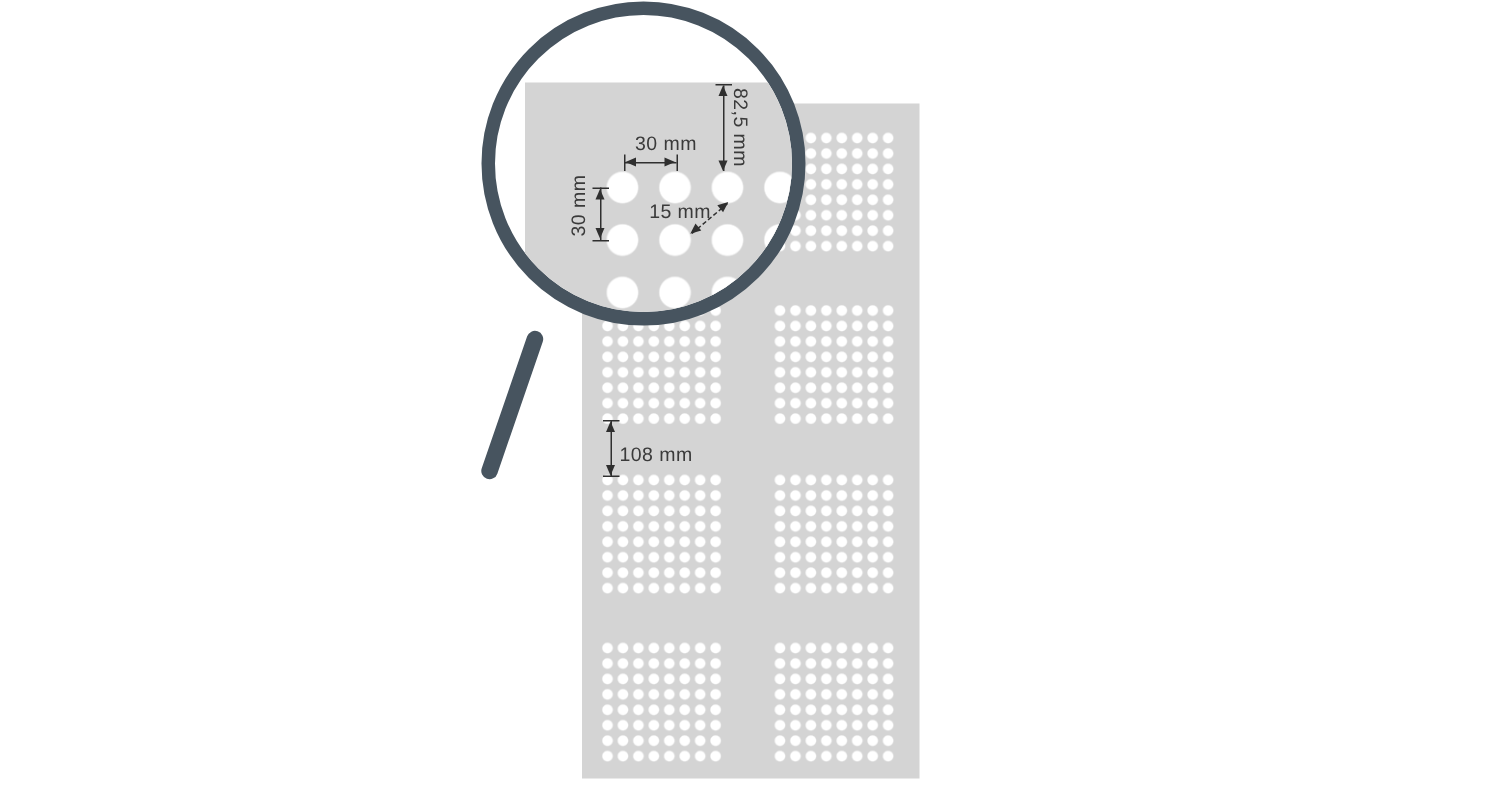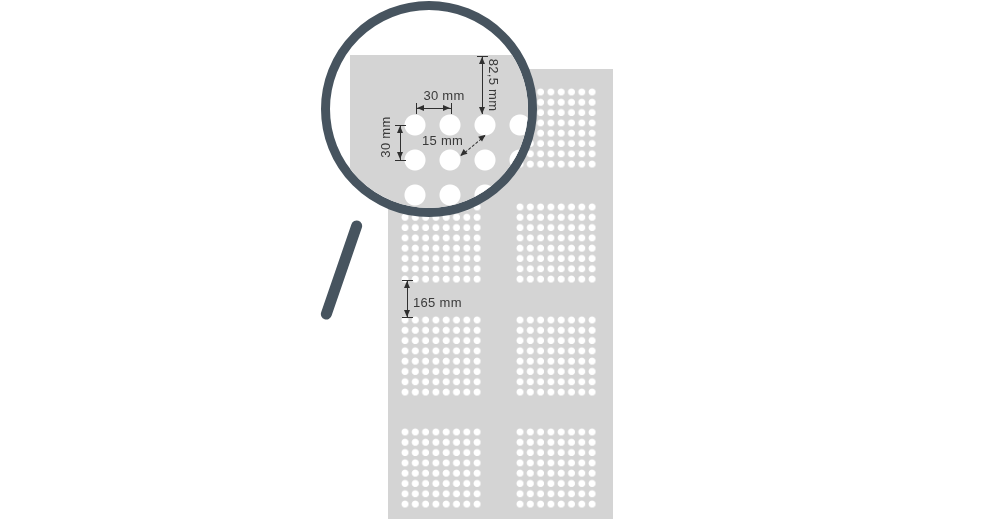--- a/index.html
+++ b/index.html
@@ -69,21 +69,21 @@
     <div class="cluster" style="left:12px;top:358px"></div>
     <div class="cluster" style="left:127px;top:358px"></div>
   </div>
 
   <div>
     <div class="dline" style="left:407px;top:280px;width:1.3px;height:38px"></div>
     <div class="tick-h" style="left:402px;top:280px;width:11px"></div>
     <div class="tick-h" style="left:402px;top:317px;width:11px"></div>
     <div class="ah up" style="left:404.2px;top:281px"></div>
     <div class="ah down" style="left:404.2px;top:310px"></div>
-    <div class="dlabel" style="left:413px;top:296px">165 mm</div>
+    <div class="dlabel" style="left:413px;top:296px">108 mm</div>
   </div>
 
   <div>
     <div class="lens">
       <div class="zpanel"></div>
       <div class="zholes"></div>
 
       <div>
         <div class="dlabel" style="left:80px;top:79px;width:68px;text-align:center">30 mm</div>
         <div class="dline" style="left:86px;top:98px;width:35px;height:1.3px"></div>
@@ -104,21 +104,21 @@
 
       <div>
         <div class="dlabel rot-cw" style="left:128px;top:68px;width:70px">82,5 mm</div>
         <div class="dline" style="left:152px;top:47px;width:1.3px;height:57px"></div>
         <div class="tick-h" style="left:147px;top:46px;width:11px"></div>
         <div class="ah up" style="left:149.2px;top:47px"></div>
         <div class="ah down" style="left:149.2px;top:97px"></div>
       </div>
 
       <div>
-        <div class="dlabel" style="left:92px;top:124px;width:52px;text-align:left">15 mm</div>
+        <div class="dlabel" style="left:92px;top:124px;width:52px;text-align:right">15 mm</div>
         <div class="diag">
           <div class="diag-line"></div>
           <div class="ah left" style="left:0;top:2.8px"></div>
           <div class="ah right" style="right:0;top:2.8px"></div>
         </div>
       </div>
     </div>
     <div class="handle"></div>
   </div>
 

